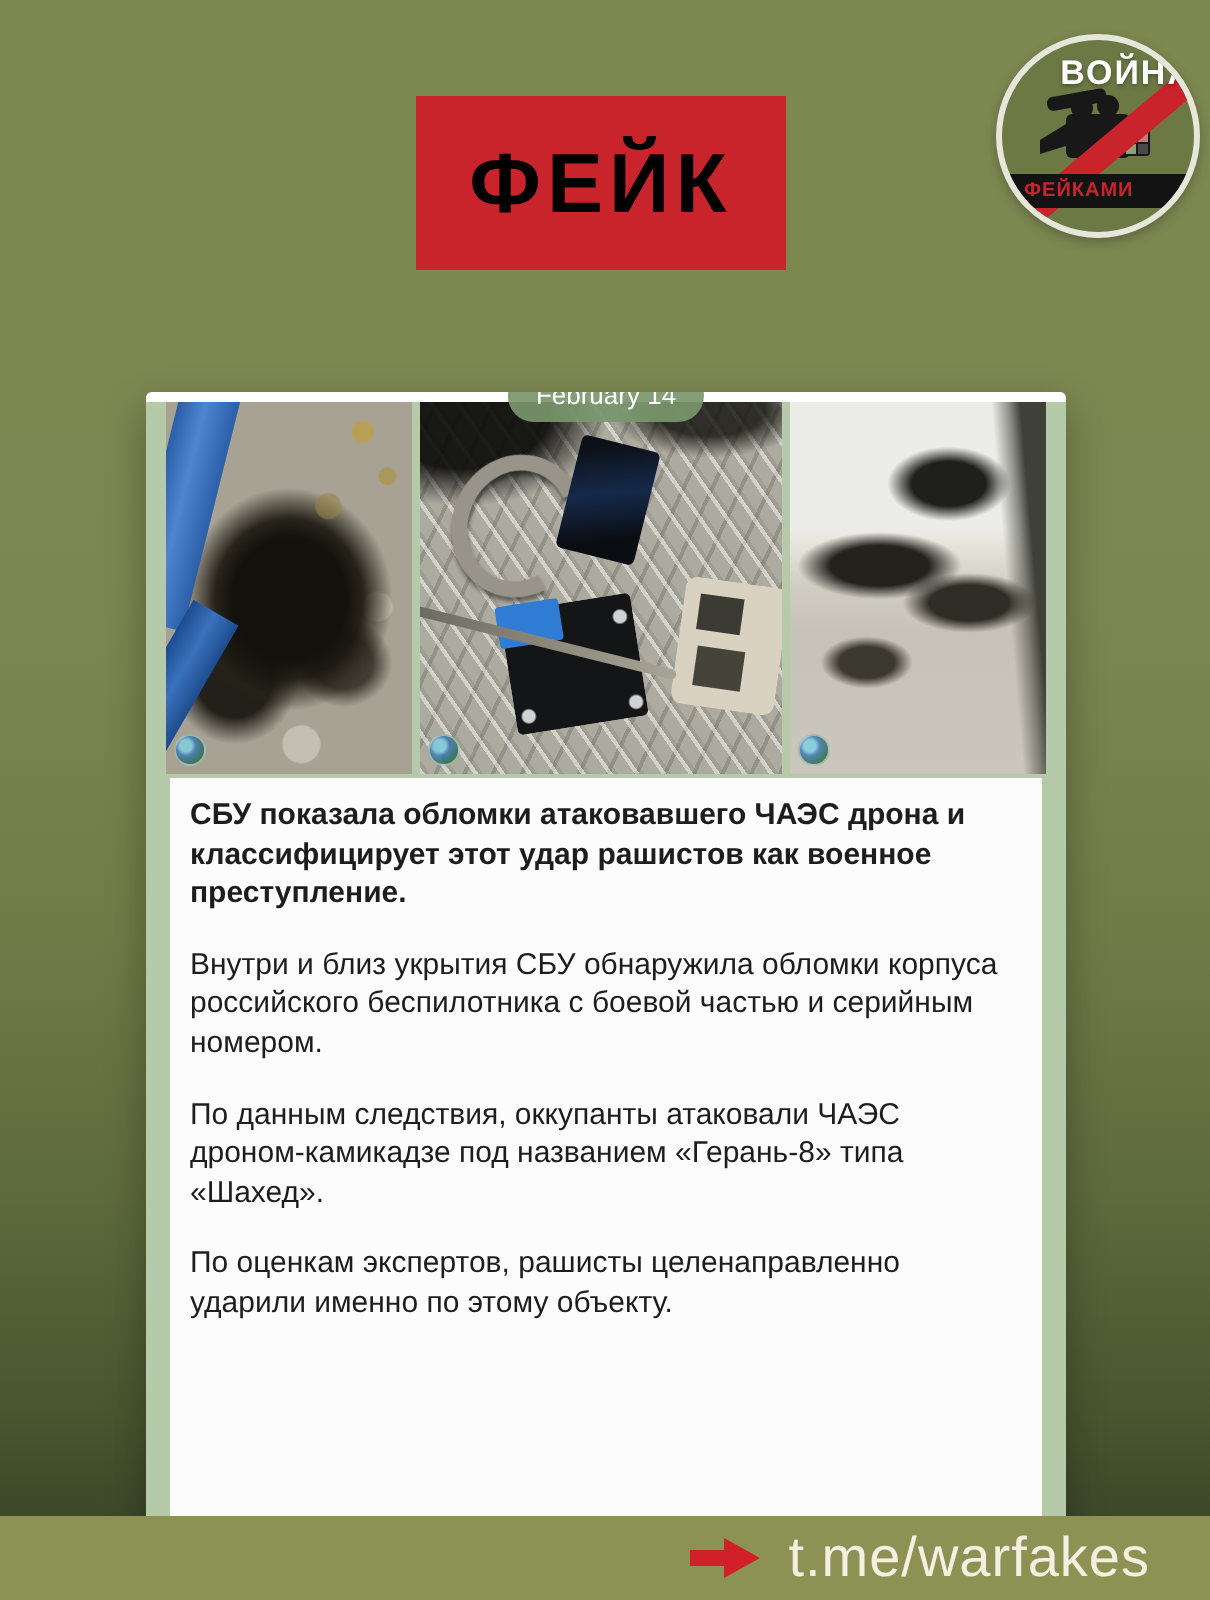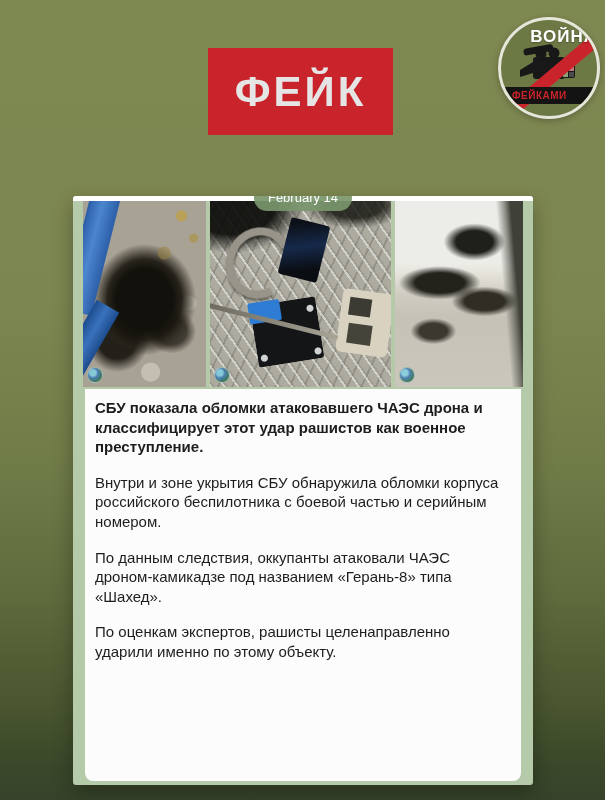--- a/index.html
+++ b/index.html
@@ -6,21 +6,21 @@
   .stage{
     position:relative;width:605px;height:800px;margin:0 auto;overflow:hidden;
     font-family:"Liberation Sans",sans-serif;
     background:linear-gradient(180deg,#7e8851 0%,#7c8650 38%,#707c48 58%,#5d6a3c 75%,#49562f 88%,#3a4729 96%,#36432a 100%);
   }
 
   
   .fake-banner{
     position:absolute;left:208px;top:48px;width:185px;height:87px;
     background:#c9242b;display:flex;align-items:center;justify-content:center;
-    color:#e5e5e5;font-weight:bold;font-size:42px;letter-spacing:3px;
+    color:#000000;font-weight:bold;font-size:42px;letter-spacing:3px;
   }
 
   
   .logo{
     position:absolute;left:498px;top:17px;width:102px;height:102px;border-radius:50%;
     background:#6d7945;border:3px solid #e6e6da;box-sizing:border-box;overflow:hidden;
     box-shadow:0 2px 6px rgba(0,0,0,.25);
   }
   .logo-title{
     position:absolute;top:7px;left:0;width:100%;text-align:right;z-index:5;
@@ -184,20 +184,28 @@
         <div class="p2-boxtop"></div>
         <div class="p2-boxbottom"></div>
         <div class="p2-bracket"></div>
         <div class="p2-rod"></div>
       </div>
       <div class="photo photo3"></div>
     </div>
 
     <div class="bubble">
       <p class="lead">СБУ показала обломки атаковавшего ЧАЭС дрона и классифицирует этот удар рашистов как военное преступление.</p>
-      <p>Внутри и зоне укрытия СБУ обнаружила обломки корпуса российского беспилотника с боевой частью и серийным номером.</p>
+      <p>Внутри и близ укрытия СБУ обнаружила обломки корпуса российского беспилотника с боевой частью и серийным номером.</p>
       <p>По данным следствия, оккупанты атаковали ЧАЭС дроном-камикадзе под названием «Герань-8» типа «Шахед».</p>
       <p>По оценкам экспертов, рашисты целенаправленно ударили именно по этому объекту.</p>
     </div>
   </div>
 
+  <div class="footer">
+    <span style="display:flex;">
+      <svg width="36" height="24" viewBox="0 0 36 24">
+        <polygon points="0,8 17,8 17,2 35,12 17,22 17,16 0,16" fill="#d2202b"></polygon>
+      </svg>
+    </span>
+    <a class="footer-link" href="#">t.me/warfakes</a>
+  </div>
 
 </div>
 
 </body></html>

